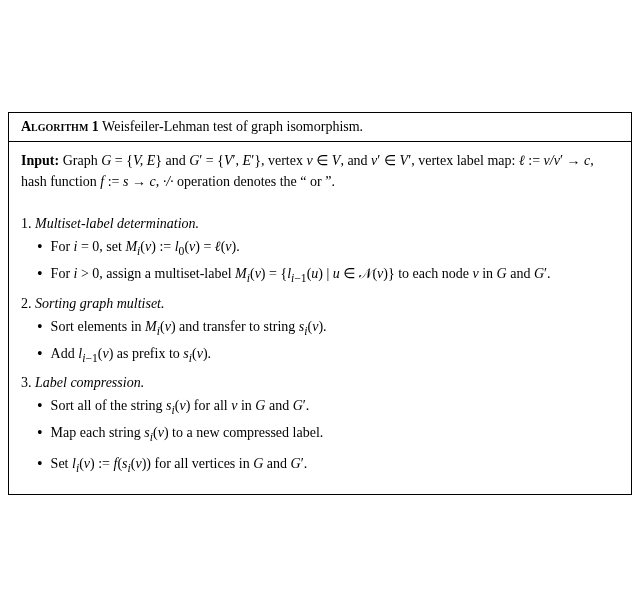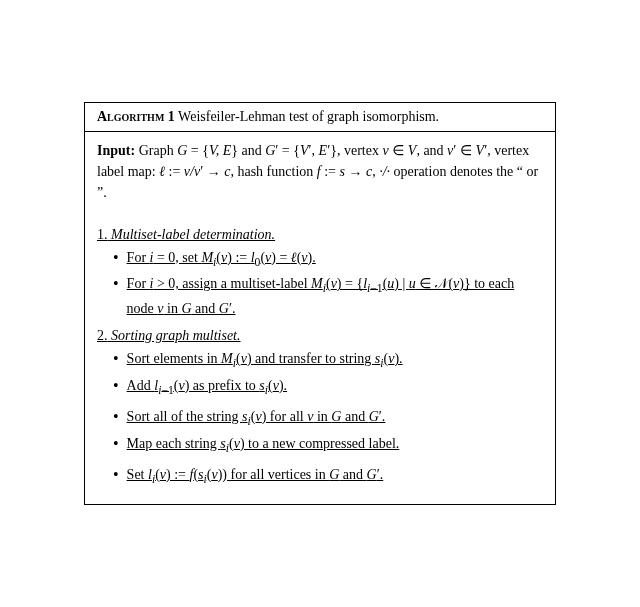--- a/index.html
+++ b/index.html
@@ -12,21 +12,21 @@
       background: #fff;
       display: flex;
       justify-content: center;
       align-items: center;
       min-height: 100vh;
       font-family: 'Times New Roman', Times, serif;
       font-size: 14px;
     }
 
     .algorithm-box {
-      width: 472px;
+      width: 624px;
       border: 1.5px solid #000;
       padding: 0;
       background: #fff;
     }
 
     .algorithm-header {
       border-bottom: 1.5px solid #000;
       padding: 6px 12px 6px 12px;
       font-size: 14px;
     }
@@ -50,21 +50,20 @@
     }
 
     .section {
       margin-bottom: 6px;
     }
 
     .section-title {
       font-style: italic;
       margin-bottom: 4px;
       margin-top: 8px;
-      text-decoration: underline;
     }
 
     .section-title-num {
       font-style: normal;
     }
 
     .bullet-list {
       list-style: none;
       padding-left: 16px;
       margin: 4px 0;
@@ -79,21 +78,20 @@
 
     .bullet-list li .bullet {
       margin-right: 8px;
       font-size: 16px;
       line-height: 1.4;
       flex-shrink: 0;
     }
 
     .bullet-list li .content {
       flex: 1;
-      text-decoration: underline;
     }
 
     
     .mathit { font-style: italic; }
   </style>
 </head>
 <body>
 
 <div class="algorithm-box">
   <div class="algorithm-header">
@@ -145,20 +143,23 @@
         <li>
           <span class="bullet">•</span>
           <span class="content">
             Add <span class="mathit">l</span><sub><span class="mathit">i</span>−1</sub>(<span class="mathit">v</span>) as prefix to <span class="mathit">s<sub>i</sub></span>(<span class="mathit">v</span>).
           </span>
         </li>
       </ul>
     </div>
 
     <div class="section">
+      <div class="section-title">
+        <span class="section-title-num">3.</span> <em>Label compression.</em>
+      </div>
       <ul class="bullet-list">
         <li>
           <span class="bullet">•</span>
           <span class="content">
             Sort all of the string <span class="mathit">s<sub>i</sub></span>(<span class="mathit">v</span>) for all <span class="mathit">v</span> in <span class="mathit">G</span> and <span class="mathit">G</span>′.
           </span>
         </li>
         <li>
           <span class="bullet">•</span>
           <span class="content">

